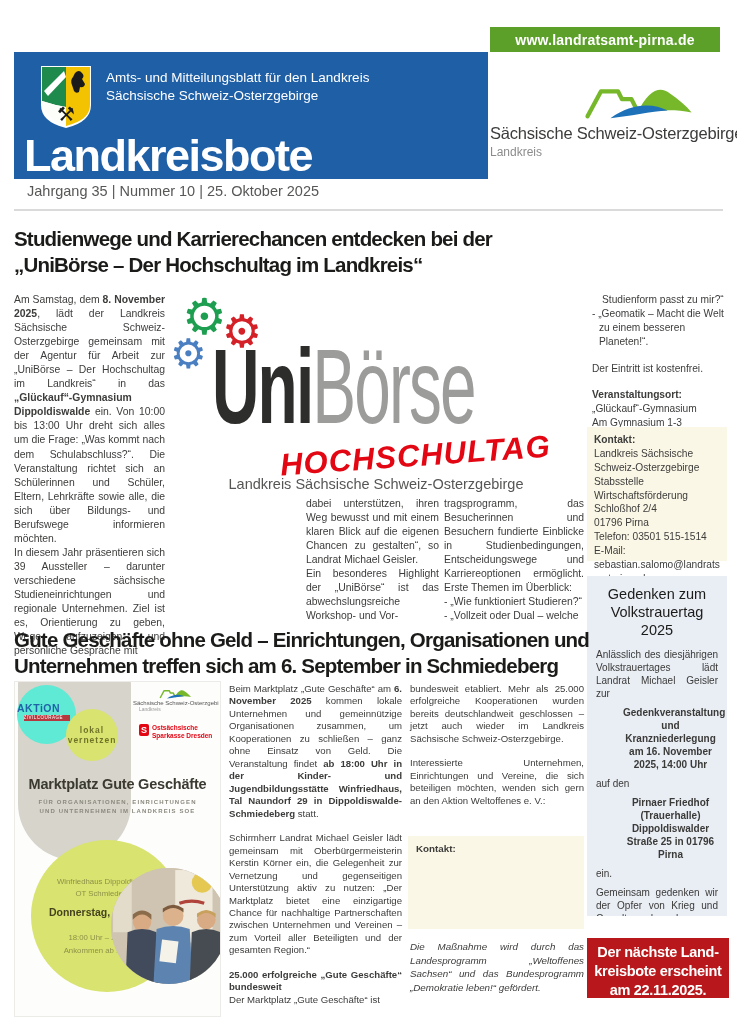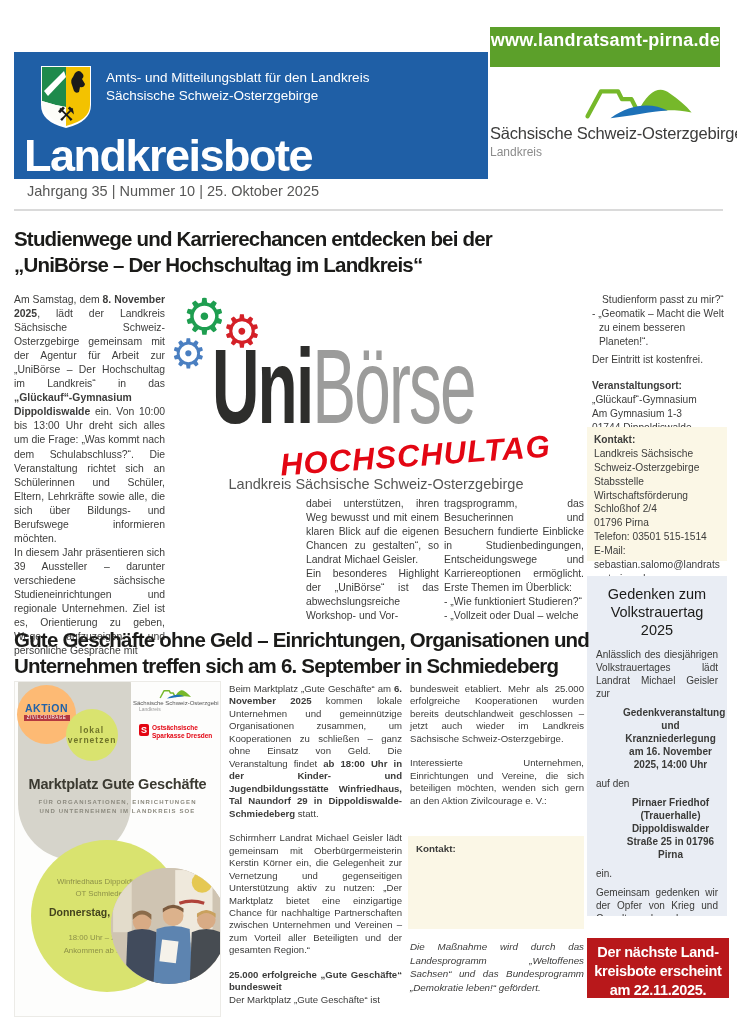--- a/index.html
+++ b/index.html
@@ -8,22 +8,22 @@
   }
   *{box-sizing:border-box; margin:0; padding:0;}
   body{background:#ffffff; font-family:"Liberation Sans", sans-serif; color:var(--body);}
   #page{position:relative; width:737px; height:1017px; background:#fff; overflow:hidden;}
   .abs{position:absolute;}
   .b{font-weight:bold;}
   .just{text-align:justify; hyphens:auto;}
   .pre{white-space:pre-line;}
 
   
-  #url-banner{left:490px; top:27px; width:230px; height:40px; background:var(--green);
-    color:#fff; font-size:18px; font-weight:600; text-align:right; line-height:26px; letter-spacing:.2px;}
+  #url-banner{left:490px; top:27px; width:230px; height:25px; background:var(--green);
+    color:#fff; font-size:14px; font-weight:600; text-align:center; line-height:26px; letter-spacing:.2px;}
   #bluebox{left:14px; top:52px; width:474px; height:127px; background:var(--blue);}
   #crest{left:26px; top:13px;}
   #masthead-sub{left:92px; top:17px; color:#fff; font-size:13.5px; line-height:1.35; white-space:pre-line;}
   #masthead-title{left:10px; bottom:1px; color:#fff; font-size:45px; font-weight:bold; letter-spacing:-1.5px; line-height:1;}
   #issue-line{left:27px; top:183px; font-size:14.5px; color:#575756;}
   #hlogo{left:490px; top:80px; width:246px;}
   #hlogo svg{position:absolute; left:92px; top:0;}
   #hlogo-name{position:absolute; left:0; top:44px; font-size:16.5px; color:#3c3c3b; letter-spacing:-.2px; white-space:nowrap;}
   #hlogo-sub{position:absolute; left:0; top:65px; font-size:12px; color:#8c8c8c;}
   #sep{left:14px; top:209px; width:709px; height:2px; background:#dadada;}
@@ -53,21 +53,21 @@
   #ub-word .uni{font-weight:bold; color:#2d2d2b;}
   #ub-word .boerse{font-weight:400; color:#9c9c9b;}
   #ub-tag{position:absolute; left:112px; top:146px; color:var(--accent_red);
     font-size:31px; font-weight:bold; font-style:italic; letter-spacing:1px; transform:rotate(-4deg); white-space:nowrap;}
   #ub-caption{position:absolute; left:0; top:184px; width:100%; text-align:center; font-size:14.5px; color:#565655;}
 
   
   #a1side{left:592px; top:293px; width:133px; font-size:10.2px; line-height:1.36;}
   #side-cont1{padding-left:10px;}
   #side-cont2{padding-left:7px; text-indent:-7px;}
-  #side-free{margin-top:4px;}
+  #side-free{margin-top:13px;}
   #side-venue{margin-top:13px;}
   #side-contact{left:587px; top:427px; width:140px; height:134px; background:var(--note_bg);
     padding:6px 7px; font-size:10.2px; line-height:1.36; overflow-wrap:break-word;}
 
   
   #memorial{left:587px; top:576px; width:140px; height:340px; background:var(--memorial_bg);
     padding:9px 9px; font-size:10px; line-height:1.3; color:#3a3a38; overflow:hidden;}
   #memorial .title{font-size:14.5px; font-weight:normal; line-height:1.25; text-align:center;
     color:#1b1b19; margin-bottom:9px;}
   #memorial p{margin-bottom:6px;}
@@ -87,21 +87,21 @@
   #a2-contact{left:408px; top:836px; width:176px; height:93px; background:var(--note_bg);
     padding:6px 8px; font-size:9.8px; line-height:1.4;}
   #a2-foot{left:410px; top:940px; width:174px; font-size:9.8px; line-height:1.4;
     font-style:italic; text-align:justify;}
 
   
   #flyer{left:14px; top:681px; width:207px; height:336px; background:#fdfdfc; border:1px solid #ecebe7; overflow:hidden;}
   #flyer-blob{position:absolute; left:3px; top:-4px; width:113px; height:182px; background:#d6d4cb;
     border-radius:6px 6px 60px 60px;}
   #aktion{position:absolute; left:2px; top:3px; width:59px; height:59px; border-radius:50%;
-    background:#fdba74; text-align:center; overflow:hidden;}
+    background:#5eead4; text-align:left; overflow:hidden;}
   #aktion .t{margin-top:17px; color:#2062a8; font-weight:bold; font-size:10.5px; letter-spacing:.5px;}
   #aktion .s{margin:1px auto 0; width:46px; height:6px; background:#b5393f; color:#fff;
     font-size:4.5px; line-height:6px; letter-spacing:.5px; overflow:hidden;}
   #lokal{position:absolute; left:51px; top:27px; width:52px; height:52px; border-radius:50%;
     background:#d9e36f; text-align:center; overflow:hidden;}
   #lokal .t{margin-top:16px; color:#6f7429; font-size:8.5px; font-weight:600; line-height:1.2;
     letter-spacing:1px; white-space:pre-line;}
   #fl-partner{position:absolute; left:118px; top:5px; width:86px; text-align:center; overflow:hidden;}
   #fl-partner svg{display:block; margin:0 auto;}
   #fl-partner .l1{font-size:6px; color:#555; white-space:nowrap;}
@@ -276,21 +276,21 @@
 
   <div class="abs a2col just" id="a2colA">
     <p><span>Beim Marktplatz „Gute Geschäfte“ am </span><span class="b">6. November 2025</span><span> kommen lokale Unternehmen und gemeinnützige Organisationen zusammen, um Kooperationen zu schließen – ganz ohne Einsatz von Geld. Die Veranstaltung findet </span><span class="b">ab 18:00 Uhr in der Kinder- und Jugendbildungsstätte Winfriedhaus, Tal Naundorf 29 in Dippoldiswalde-Schmiedeberg</span><span> statt.</span></p>
     <p>Schirmherr Landrat Michael Geisler lädt gemeinsam mit Oberbürgermeisterin Kerstin Körner ein, die Gelegenheit zur Vernetzung und gegenseitigen Unterstützung aktiv zu nutzen: „Der Marktplatz bietet eine einzigartige Chance für nachhaltige Partnerschaften zwischen Unternehmen und Vereinen – zum Vorteil aller Beteiligten und der gesamten Region.“</p>
     <p class="b" style="margin-bottom:0">25.000 erfolgreiche „Gute Geschäfte“ bundesweit</p>
     <p>Der Marktplatz „Gute Geschäfte“ ist</p>
   </div>
 
   <div class="abs a2col just" id="a2colB">
     <p>bundesweit etabliert. Mehr als 25.000 erfolgreiche Kooperationen wurden bereits deutschlandweit geschlossen – jetzt auch wieder im Landkreis Sächsische Schweiz-Osterzgebirge.</p>
-    <p>Interessierte Unternehmen, Einrichtungen und Vereine, die sich beteiligen möchten, wenden sich gern an den Aktion Zivilcourage e. V.:</p>
+    <p>Interessierte Unternehmen, Einrichtungen und Vereine, die sich beteiligen möchten, wenden sich gern an den Aktion Weltoffenes e. V.:</p>
   </div>
 
   <div class="abs" id="a2-contact">
     <div class="b">Kontakt:</div>
   </div>
 
   <div class="abs" id="a2-foot">Die Maßnahme wird durch das Landesprogramm „Weltoffenes Sachsen“ und das Bundesprogramm „Demokratie leben!“ gefördert.</div>
 
 </div>
 

